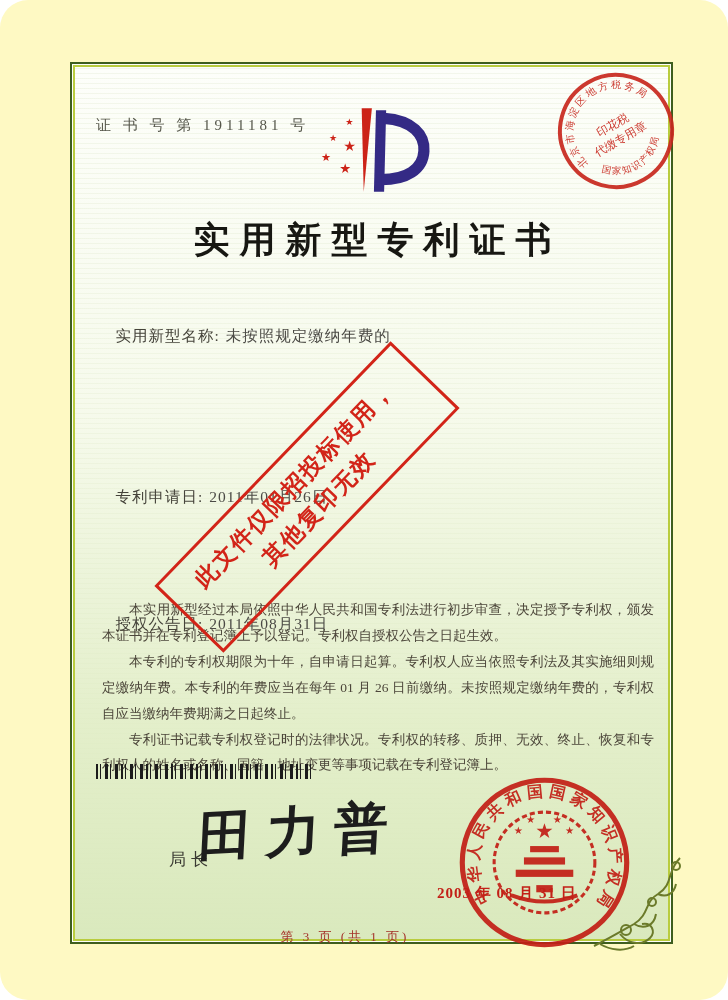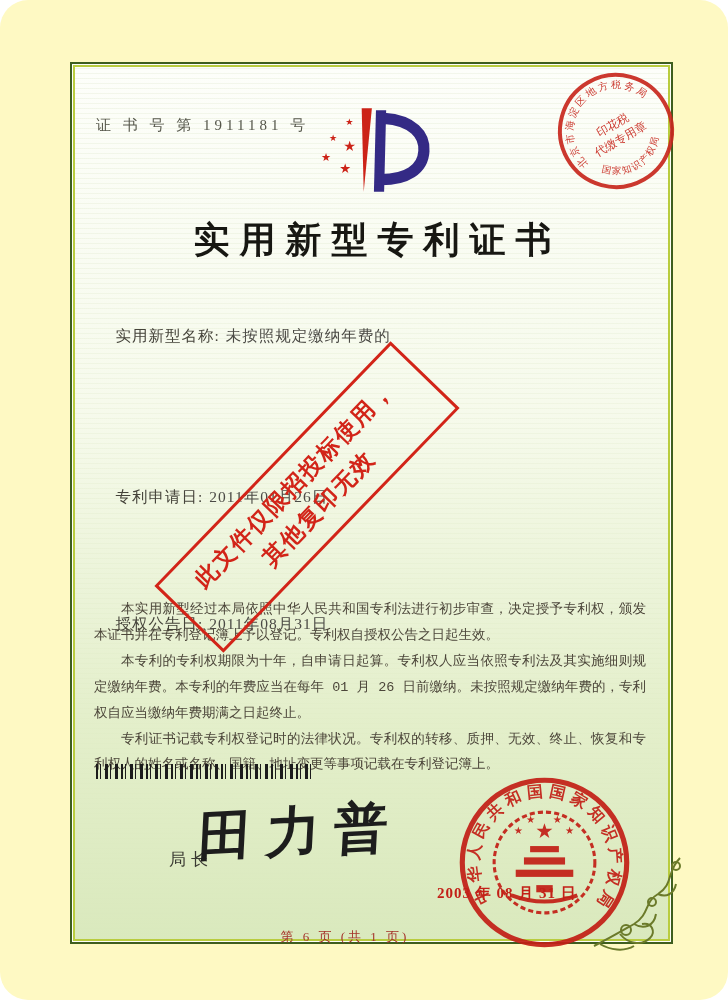--- a/index.html
+++ b/index.html
@@ -24,22 +24,22 @@
 
   .title { position:absolute; left:70px; top:216px; width:603px; text-align:center;
       font-size:36px; font-weight:bold; letter-spacing:10px; color:#171712; z-index:2;padding-left:12px; }
 
   .field-row { position:absolute; left:96px; font-size:15.5px; color:#45433a;
       letter-spacing:1px; white-space:pre; z-index:2; }
   .row-0 { top:308px; } .row-1 { top:364px; } .row-2 { top:417px; }
   .row-3 { top:469px; } .row-4 { top:525px; } .row-5 { top:596px; }
   .field-value { margin-left:6px; color:#4b4a45; }
 
-  .body-text { position:absolute; left:94px; top:597px; width:552px; z-index:2;
-      font-size:13.5px; line-height:1.92; color:#4c463a; text-align:justify;font-family:Liberation Mono, monospace; }
+  .body-text { position:absolute; left:102px; top:597px; width:552px; z-index:2;
+      font-size:13.5px; line-height:1.92; color:#4c463a; text-align:justify; }
   .body-text p { text-indent:2em; }
 
   .barcode { position:absolute; left:96px; top:764px; width:216px; height:15px; z-index:2;
       background:repeating-linear-gradient(90deg,
         #1c1c1c 0 2px, transparent 2px 4px,
         #1c1c1c 4px 5px, transparent 5px 9px,
         #1c1c1c 9px 12px, transparent 12px 14px,
         #1c1c1c 14px 15px, transparent 15px 19px,
         #1c1c1c 19px 22px, transparent 22px 25px); }
 
@@ -165,15 +165,15 @@
       <path d="M68,40 C76,44 84,40 86,30"></path>
       <path d="M44,70 C54,76 64,72 66,60"></path>
       <path d="M30,80 C38,90 52,92 60,84 C66,78 62,68 52,70"></path>
       <circle cx="86" cy="12" r="4"></circle>
       <circle cx="62" cy="48" r="4"></circle>
       <circle cx="36" cy="76" r="5"></circle>
       <path d="M10,90 C20,96 34,98 44,92"></path>
     </g>
   </svg>
 
-  <div class="footer">第 6 页 (共 1 页)</div>
+  <div class="footer">第 3 页 (共 1 页)</div>
 
 </div>
 
 </body></html>

